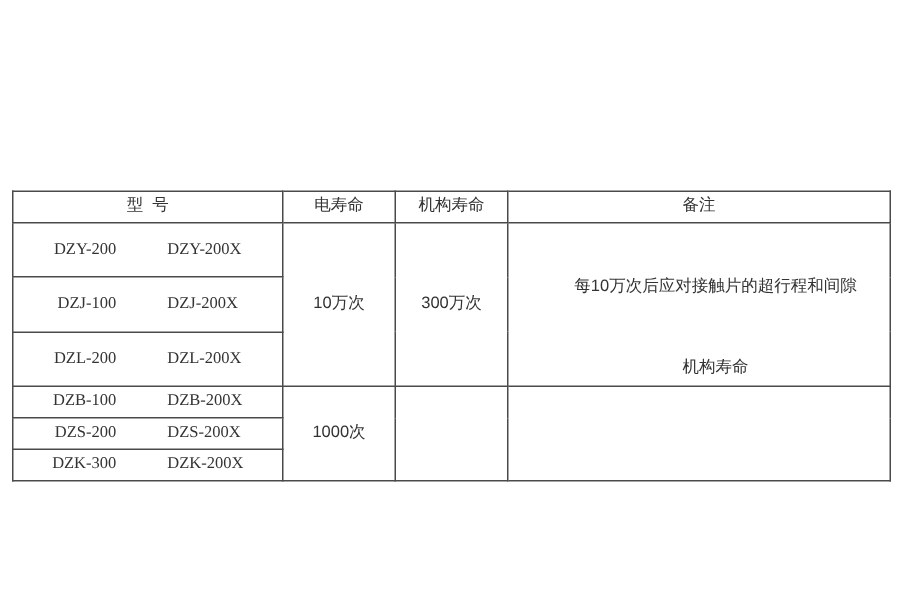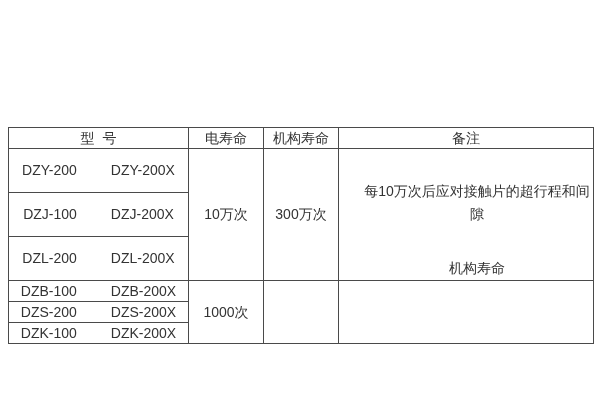--- a/index.html
+++ b/index.html
@@ -16,21 +16,21 @@
     overflow: hidden;
   }
   .spec-table {
     position: absolute;
     left: 8px;
     top: 127px;
     width: 585px;
     height: 145px;
     border-collapse: collapse;
     table-layout: fixed;
-    font-size: 14px;
+    font-size: 11px;
     color: #333333;
   }
   .spec-table th,
   .spec-table td {
     border: 1px solid #4a4a4a;
     padding: 0;
     text-align: center;
     vertical-align: middle;
     font-weight: normal;
     line-height: 1.2;
@@ -39,20 +39,21 @@
   .spec-table tbody tr { height: 21px; }
   .col-model { width: 180px; }
   .col-elec  { width: 75px; }
   .col-mech  { width: 75px; }
   .col-notes { width: 255px; }
   .pre { white-space: pre; }
   .model-pair {
     display: flex;
     justify-content: center;
     gap: 34px;
+    font-family: Liberation Serif, serif;
   }
   .remarks-cell {
     text-align: left;
     vertical-align: middle;
   }
   .remarks-cell .remark-line {
     padding-left: 22px;
     line-height: 23px;
     margin-top: 31px;
   }
@@ -121,19 +122,19 @@
       <td>
         <div class="model-pair">
           <span>DZS-200</span>
           <span>DZS-200X</span>
         </div>
       </td>
     </tr>
     <tr>
       <td>
         <div class="model-pair">
-          <span>DZK-100</span>
+          <span>DZK-300</span>
           <span>DZK-200X</span>
         </div>
       </td>
     </tr>
   </tbody>
 </table>
 
 </body></html>

